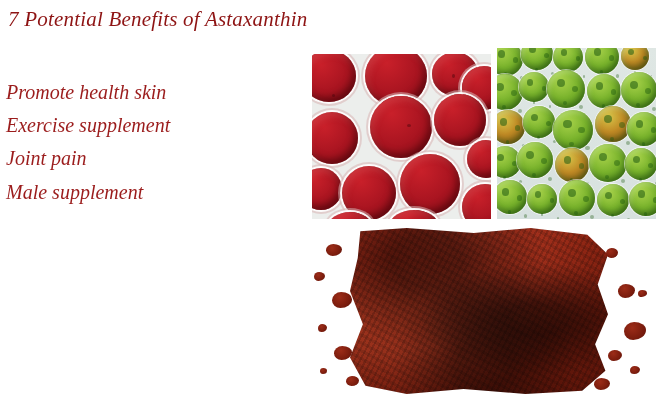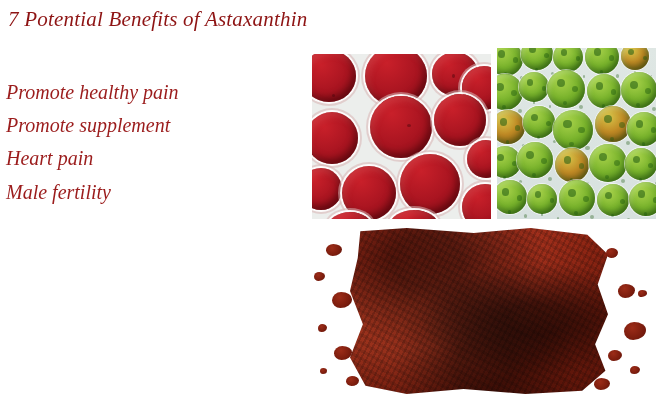--- a/index.html
+++ b/index.html
@@ -178,24 +178,24 @@
 </head>
 <body>
 
 <div id="page-root">
 
   <div class="text-column">
 
     <div class="page-title">7 Potential Benefits of Astaxanthin</div>
 
     <ul class="benefits-list">
-      <li>Promote healthy pain</li>
-      <li>Promote supplement</li>
-      <li>Heart pain</li>
-      <li>Male fertility</li>
+      <li>Promote health skin</li>
+      <li>Exercise supplement</li>
+      <li>Joint pain</li>
+      <li>Male supplement</li>
     </ul>
 
   </div>
 
   <div class="photo photo-red-cells">
     <div class="well" style="left:-10px;  top:-4px;  width:54px;  height:52px;"></div>
     <div class="well" style="left:53px;   top:-8px;  width:62px;  height:60px;"></div>
     <div class="well" style="left:120px;  top:-2px;  width:46px;  height:44px;"></div>
     <div class="well" style="left:150px;  top:12px;  width:44px;  height:44px;"></div>
     <div class="well" style="left:-6px;   top:58px;  width:52px;  height:52px;"></div>

